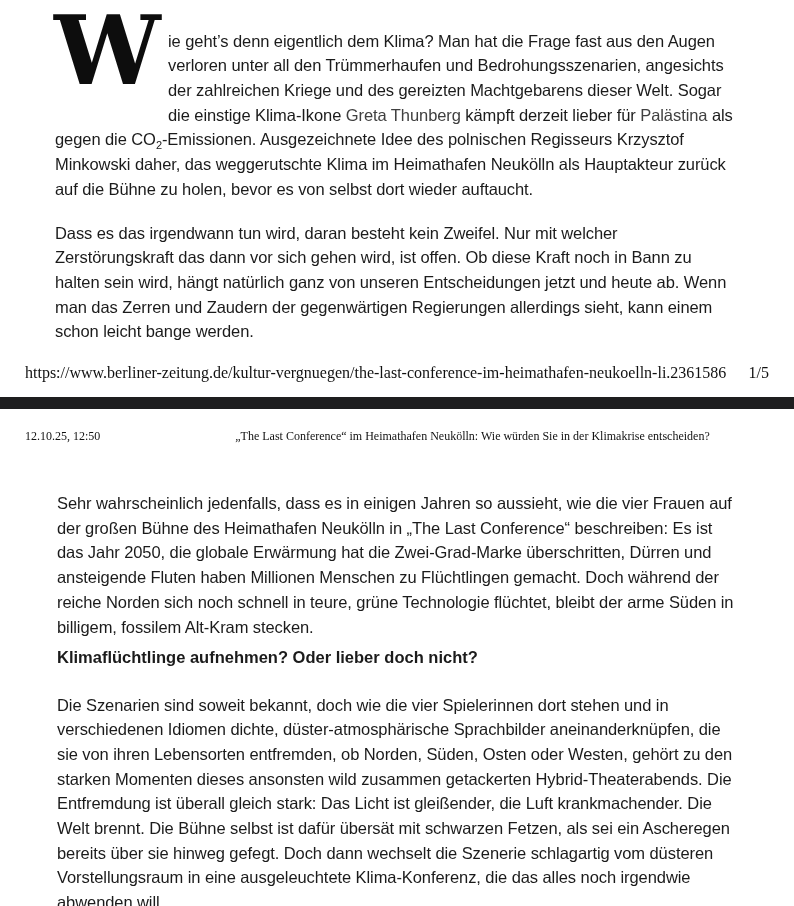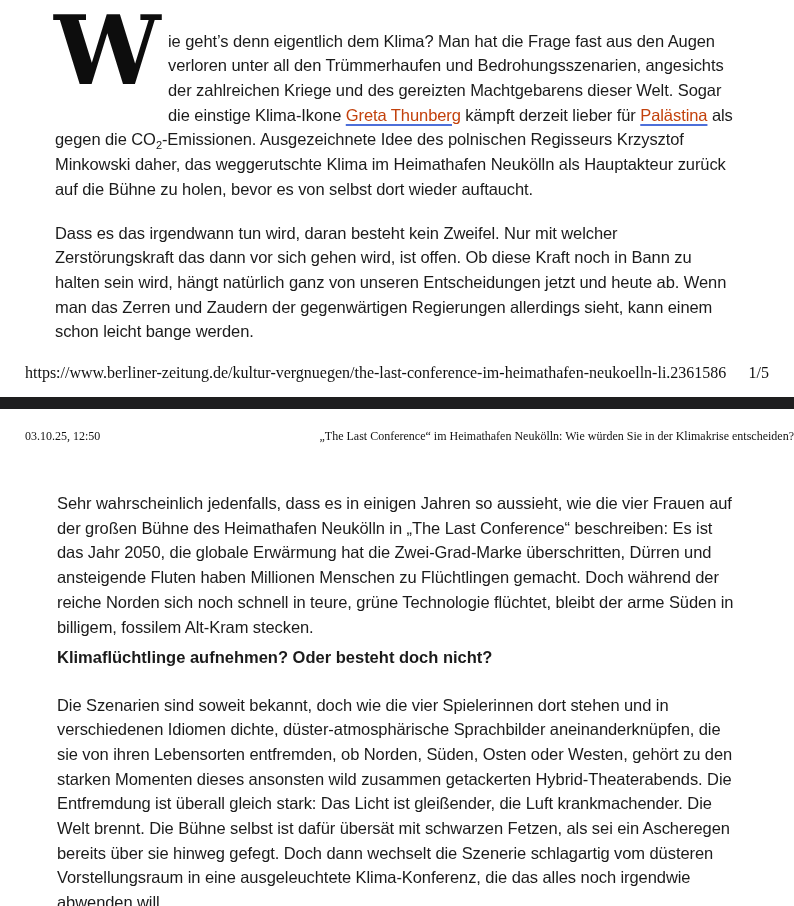--- a/index.html
+++ b/index.html
@@ -33,22 +33,21 @@
     position: absolute;
     left: 54px;
     top: 6px;
     font-family: "DejaVu Serif", "Liberation Serif", serif;
     font-weight: 700;
     font-size: 95px;
     line-height: 90px;
     color: #0d0d0d;
   }
   .article-link {
-    color: #c2410c;
-    text-decoration: underline;
+    color: #404040;
     text-decoration-color: #4d6fd9;
     text-decoration-thickness: 1.5px;
     text-underline-offset: 3px;
     cursor: pointer;
   }
   sub.co2 {
     font-size: 11px;
     line-height: 0;
   }
   .print-meta {
@@ -94,21 +93,21 @@
     position: absolute;
     left: 25px;
     top: 0;
     white-space: nowrap;
   }
   .header-title {
     position: absolute;
     left: 0;
     right: 0;
     top: 0;
-    text-align: right;
+    text-align: center;
     padding-left: 104px;
     white-space: nowrap;
     margin-left: 47px;
   }
   .p2-para1 { top: 450px; left: 57px; margin-top: 41px; }
   .p2-heading {
     position: absolute;
     top: 631px;
     left: 57px;
     width: 684px;
@@ -133,21 +132,21 @@
 <p class="body-text para2-block">Dass es das irgendwann tun wird, daran besteht kein Zweifel. Nur mit welcher Zerstörungskraft das dann vor sich gehen wird, ist offen. Ob diese Kraft noch in Bann zu halten sein wird, hängt natürlich ganz von unseren Entscheidungen jetzt und heute ab. Wenn man das Zerren und Zaudern der gegenwärtigen Regierungen allerdings sieht, kann einem schon leicht bange werden.</p>
 
 <div class="page1-footer print-meta">
   <span class="footer-url">https://www.berliner-zeitung.de/kultur-vergnuegen/the-last-conference-im-heimathafen-neukoelln-li.2361586</span>
   <span class="footer-pageno">1/5</span>
 </div>
 
 <div class="separator-bar"></div>
 
 <div class="page2-header print-meta">
-  <span class="header-datetime">03.10.25, 12:50</span>
+  <span class="header-datetime">12.10.25, 12:50</span>
   <span class="header-title">„The Last Conference“ im Heimathafen Neukölln: Wie würden Sie in der Klimakrise entscheiden?</span>
 </div>
 
 <p class="body-text p2-para1">Sehr wahrscheinlich jedenfalls, dass es in einigen Jahren so aussieht, wie die vier Frauen auf der großen Bühne des Heimathafen Neukölln in „The Last Conference“ beschreiben: Es ist das Jahr 2050, die globale Erwärmung hat die Zwei-Grad-Marke überschritten, Dürren und ansteigende Fluten haben Millionen Menschen zu Flüchtlingen gemacht. Doch während der reiche Norden sich noch schnell in teure, grüne Technologie flüchtet, bleibt der arme Süden in billigem, fossilem Alt-Kram stecken.</p>
 
-<h2 class="p2-heading">Klimaflüchtlinge aufnehmen? Oder besteht doch nicht?</h2>
+<h2 class="p2-heading">Klimaflüchtlinge aufnehmen? Oder lieber doch nicht?</h2>
 
 <p class="body-text p2-para2">Die Szenarien sind soweit bekannt, doch wie die vier Spielerinnen dort stehen und in verschiedenen Idiomen dichte, düster-atmosphärische Sprachbilder aneinanderknüpfen, die sie von ihren Lebensorten entfremden, ob Norden, Süden, Osten oder Westen, gehört zu den starken Momenten dieses ansonsten wild zusammen getackerten Hybrid-Theaterabends. Die Entfremdung ist überall gleich stark: Das Licht ist gleißender, die Luft krankmachender. Die Welt brennt. Die Bühne selbst ist dafür übersät mit schwarzen Fetzen, als sei ein Ascheregen bereits über sie hinweg gefegt. Doch dann wechselt die Szenerie schlagartig vom düsteren Vorstellungsraum in eine ausgeleuchtete Klima-Konferenz, die das alles noch irgendwie abwenden will.</p>
 
 </body></html>

